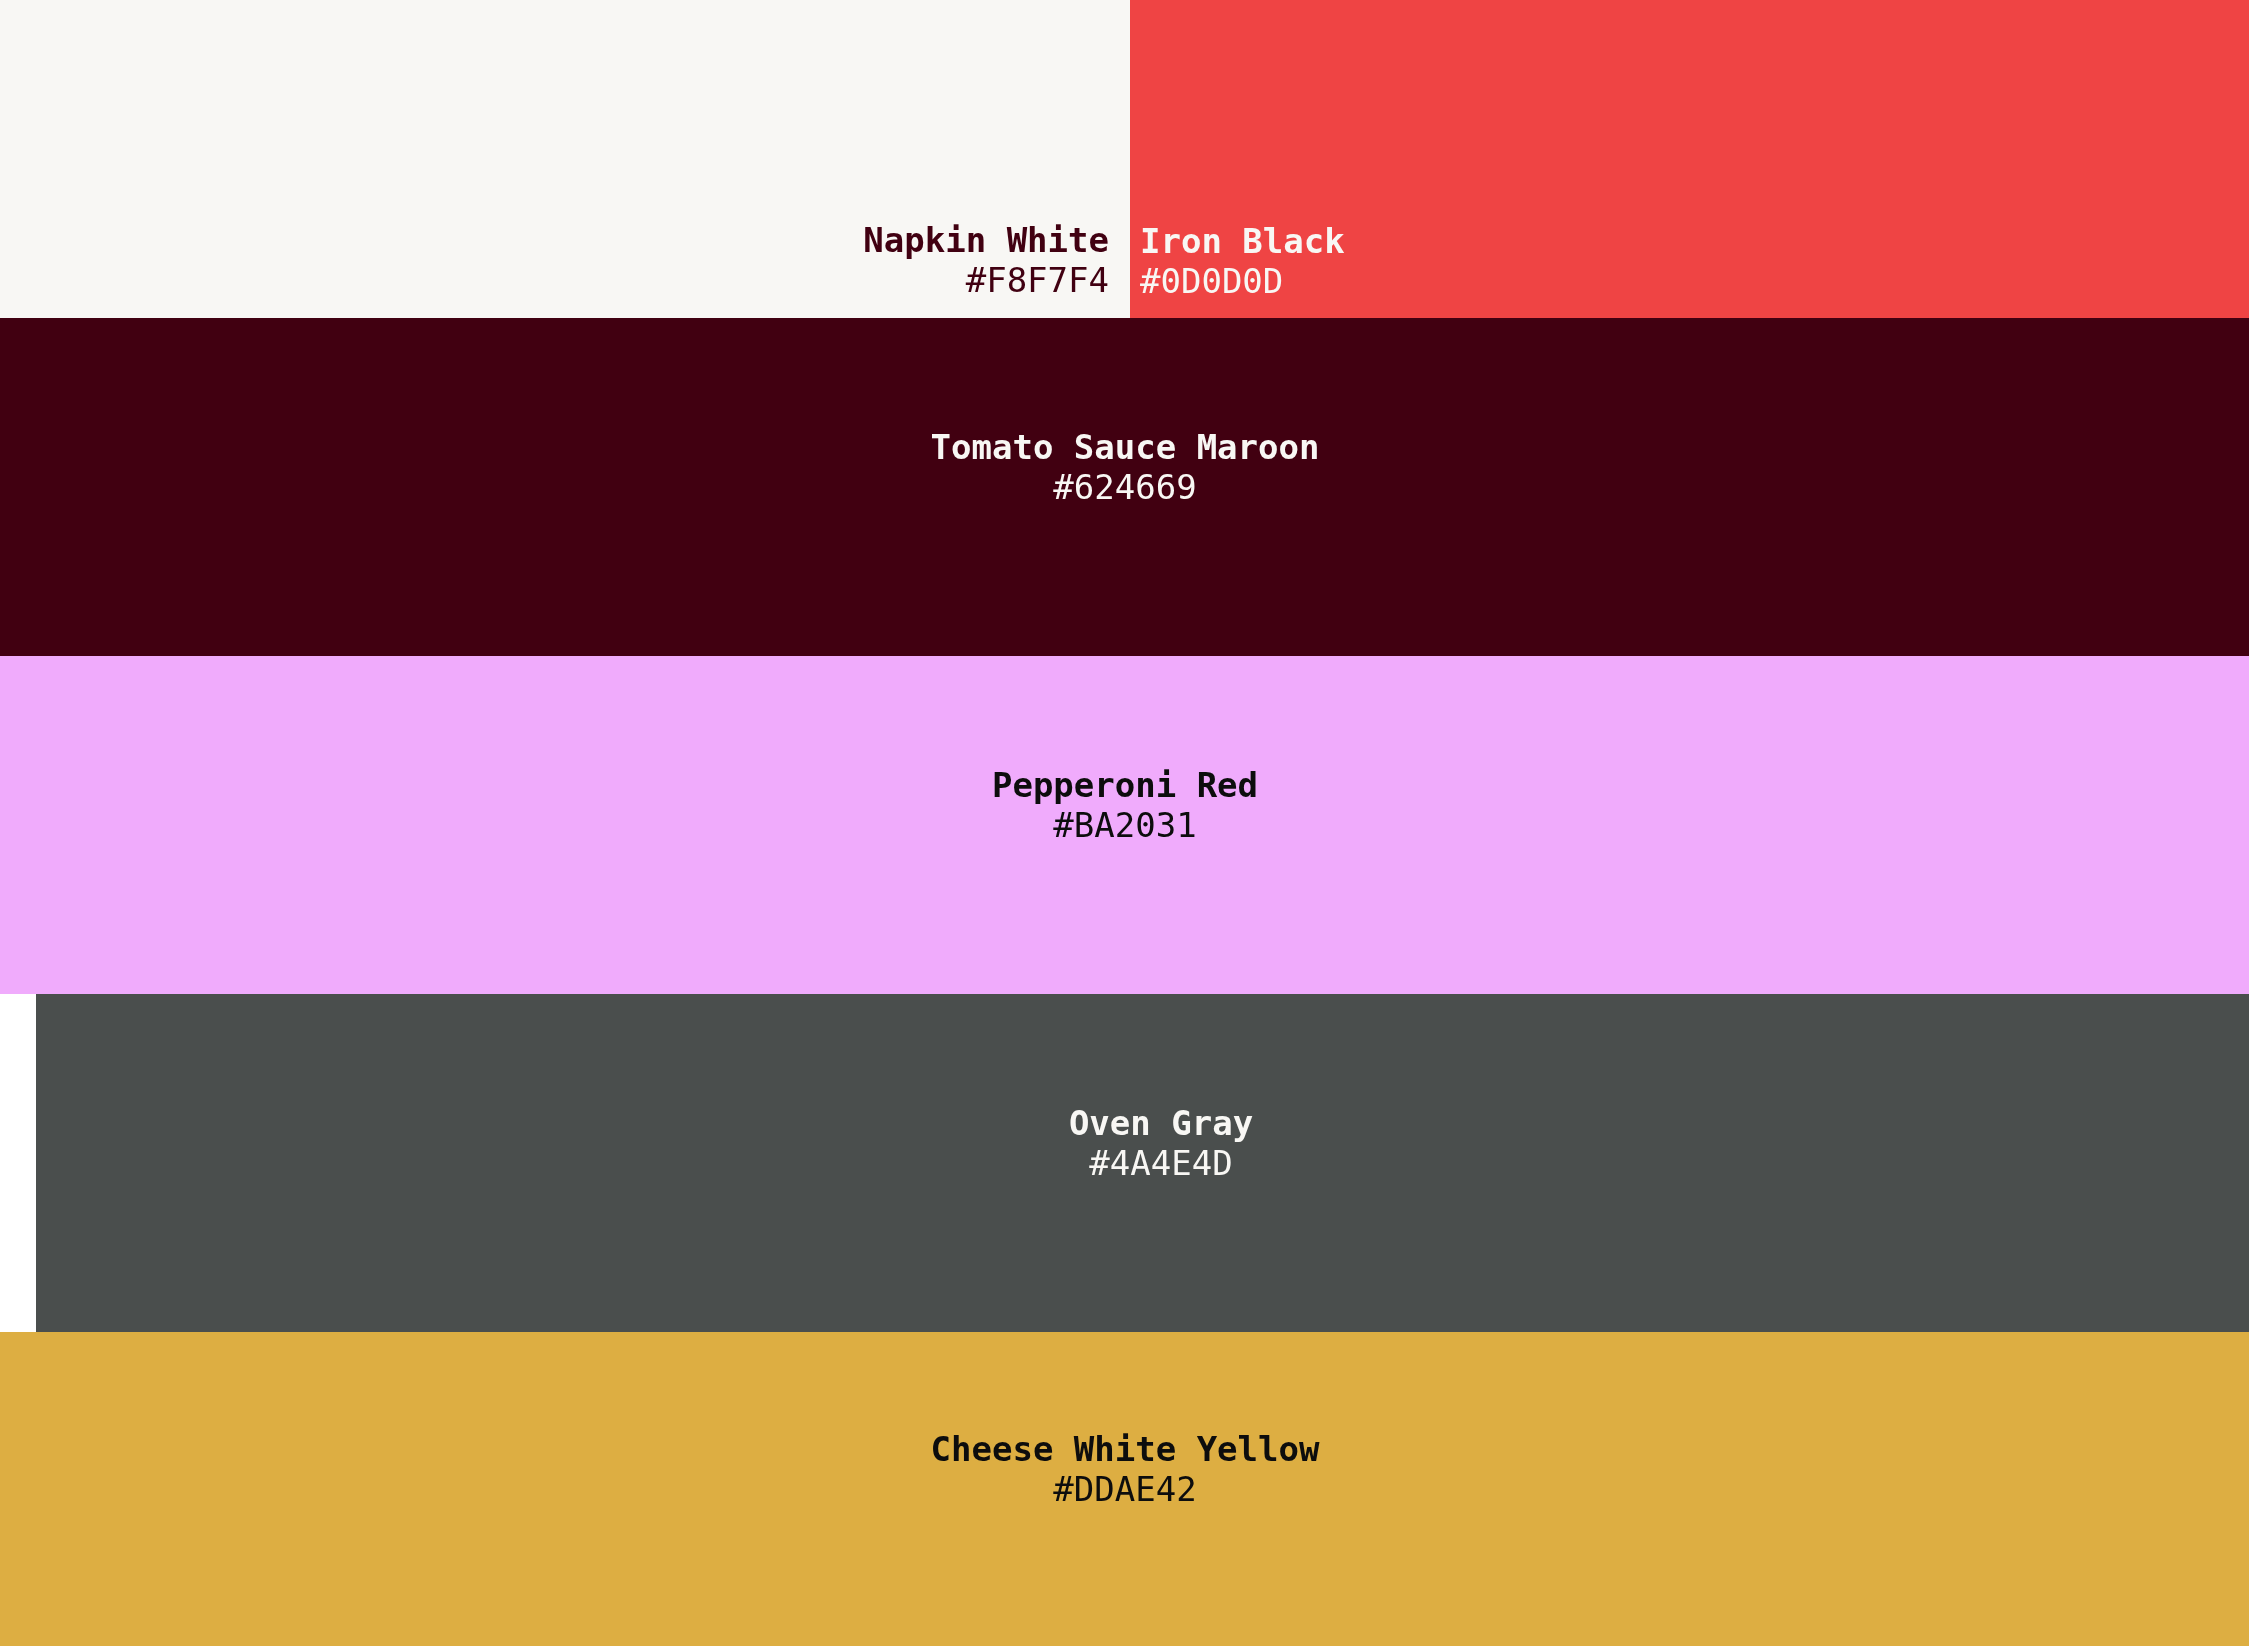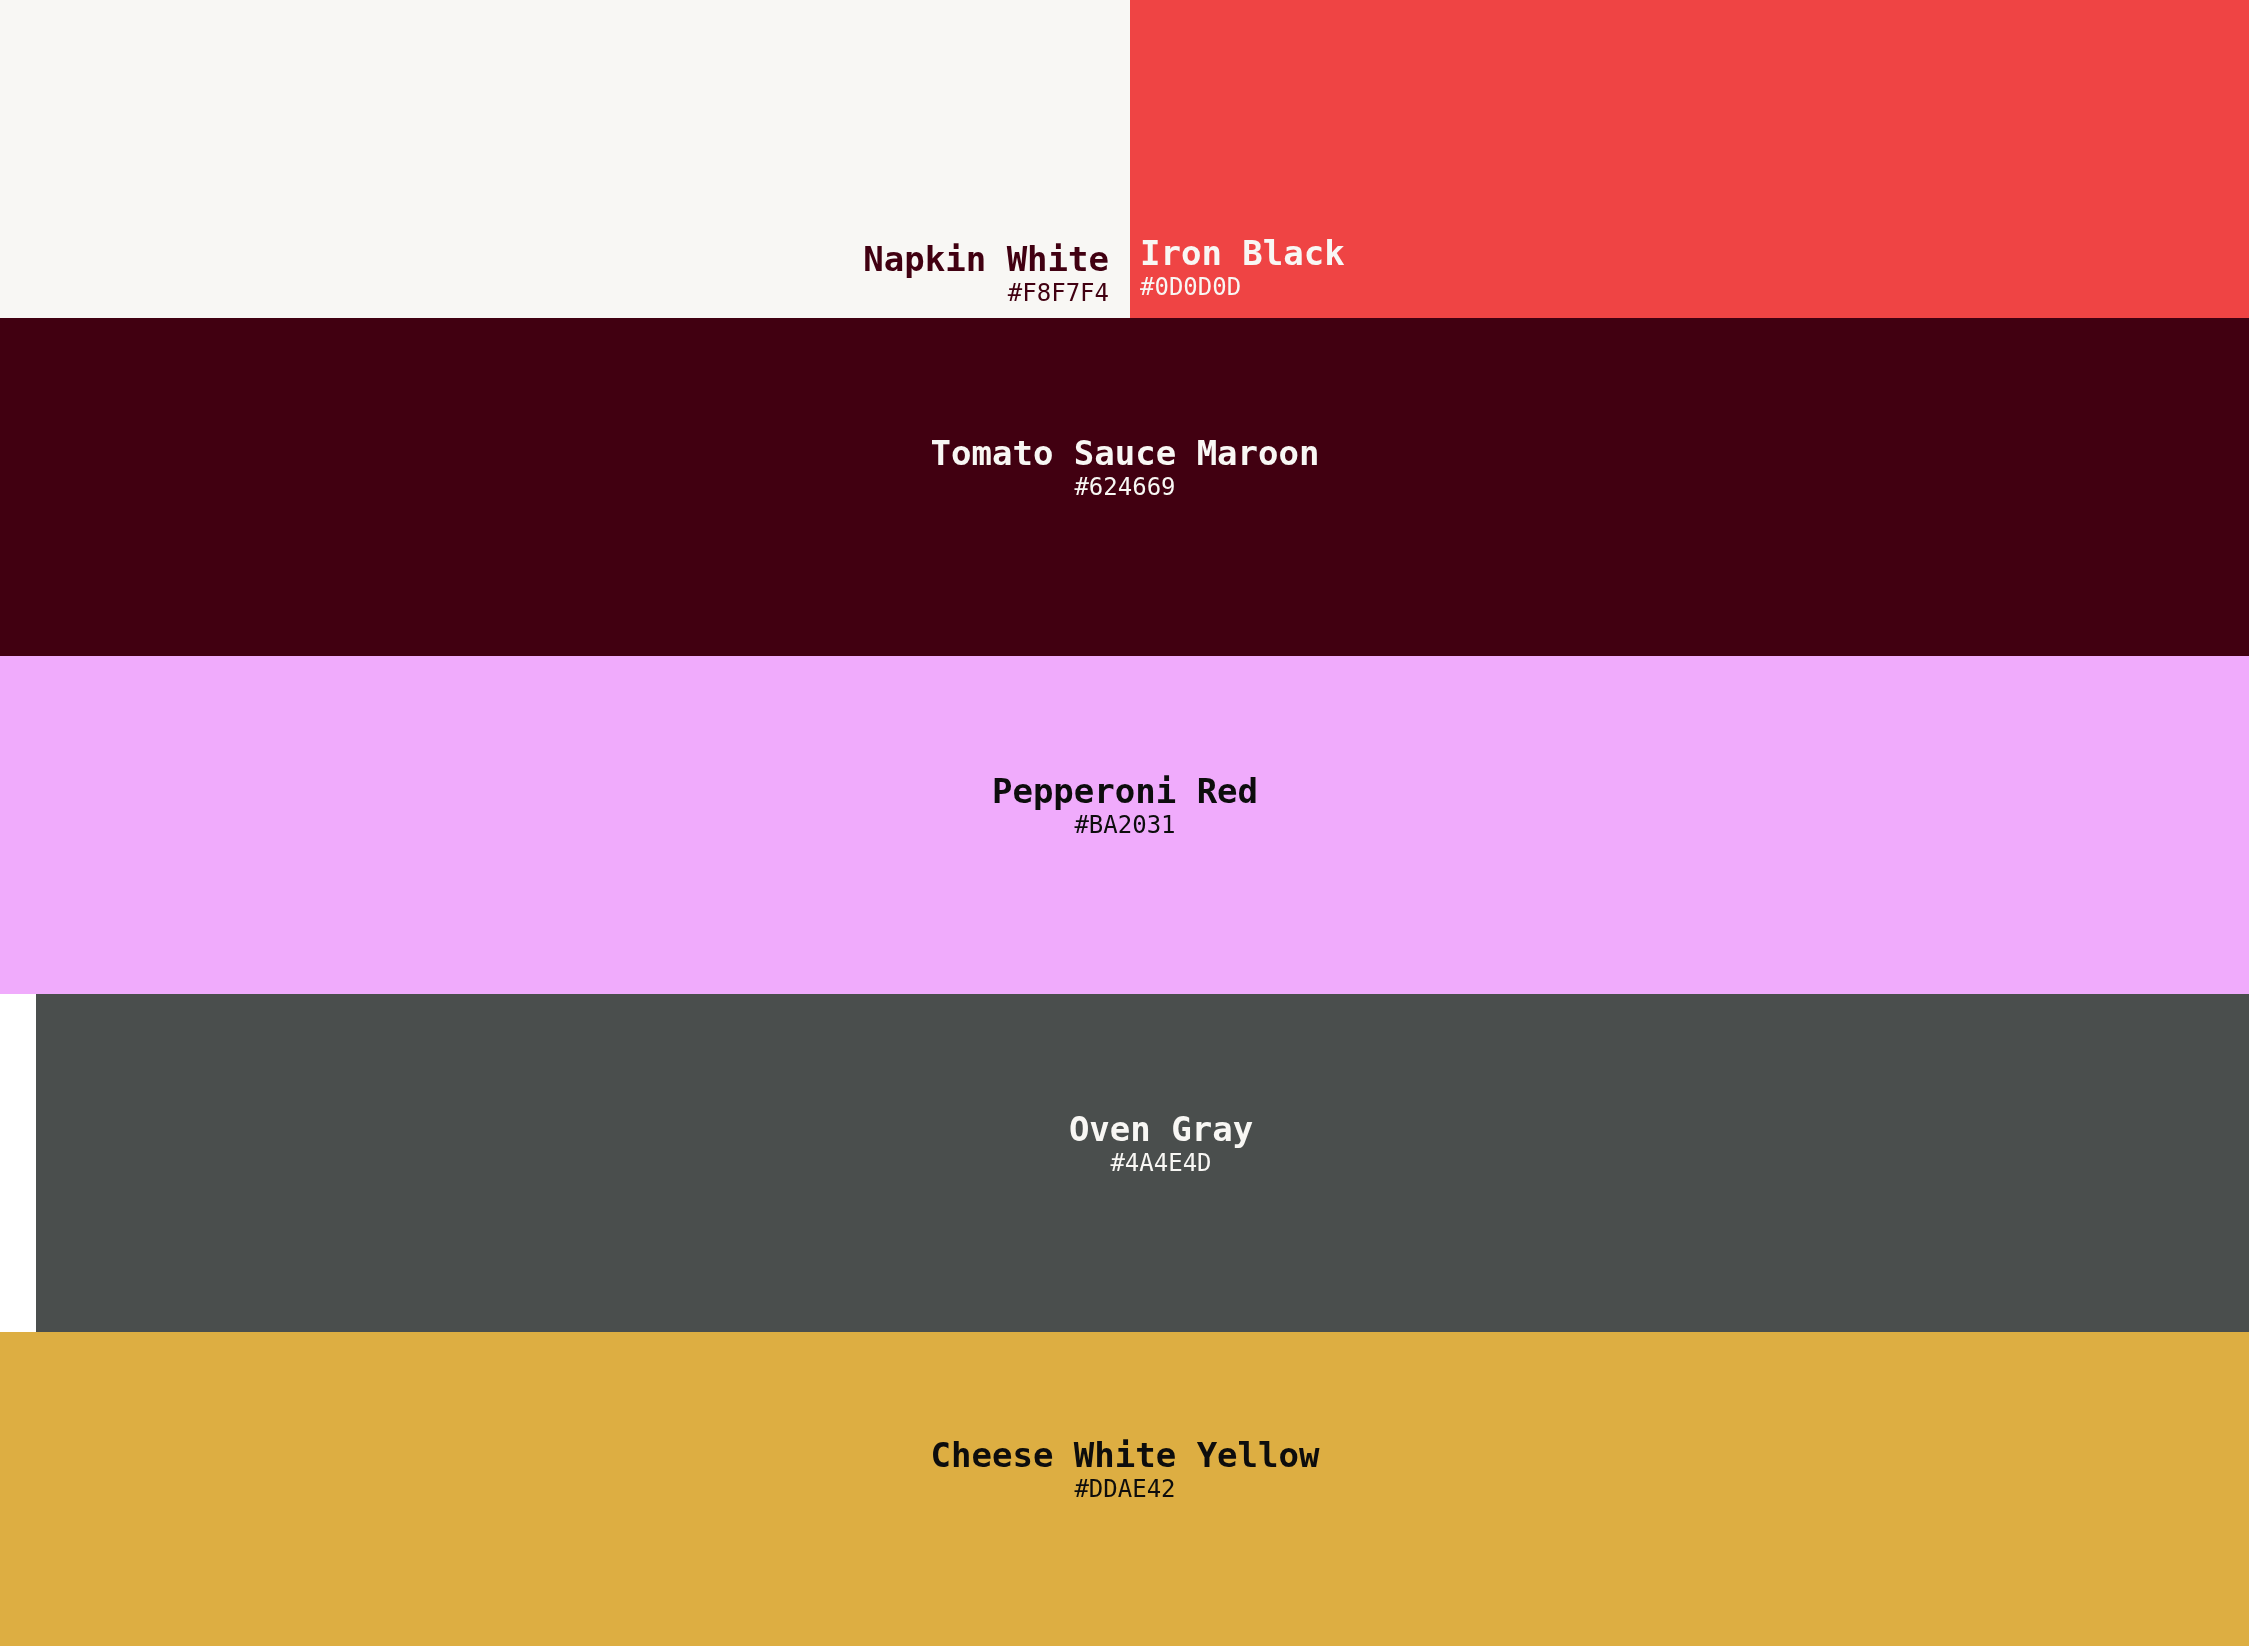--- a/index.html
+++ b/index.html
@@ -19,21 +19,21 @@
   .row-split {
     flex:0 0 318px;
     display:flex; flex-direction:row;
     width:100%;
   }
   .swatch-half {
     height:100%;
     display:flex; flex-direction:column;
     justify-content:flex-end;
   }
-  .swatch-half.left  { width:1130px; align-items:flex-end; padding-right:21px; padding-bottom:11px; }
+  .swatch-half.left  { width:1130px; align-items:flex-end; padding-right:21px; padding-bottom:18px; }
   .swatch-half.right { width:1120px; align-items:flex-start; padding-left:10px;  padding-bottom:16.6px; }
 
   .swatch-half .sw-name { text-align:right; }
   .swatch-half.right .sw-name,
   .swatch-half.right .sw-hex { text-align:left; }
 
   
   .row-full {
     flex:0 0 338px;
     display:flex; flex-direction:column;
@@ -48,21 +48,21 @@
   }
 
   .sw-name {
     font-size:34px;
     font-weight:bold;
     line-height:1.18;
     letter-spacing:0px;
     white-space:pre;
   }
   .sw-hex {
-    font-size:24px;
+    font-size:34px;
     font-weight:normal;
     line-height:1.18;
     letter-spacing:0px;
     white-space:pre;
   }
 </style>
 </head>
 <body>
 
 <div class="palette">

